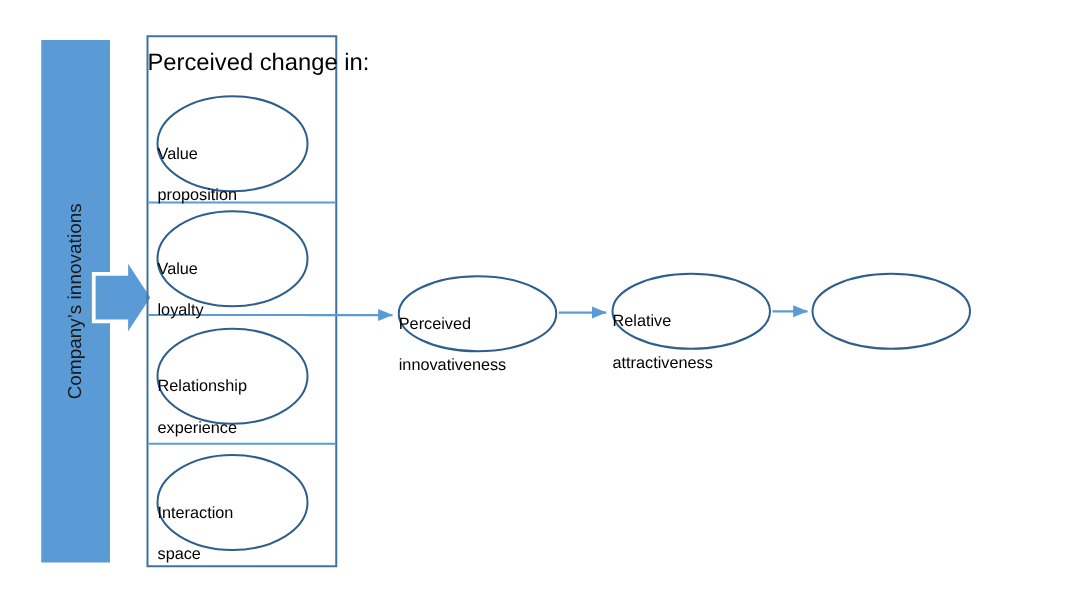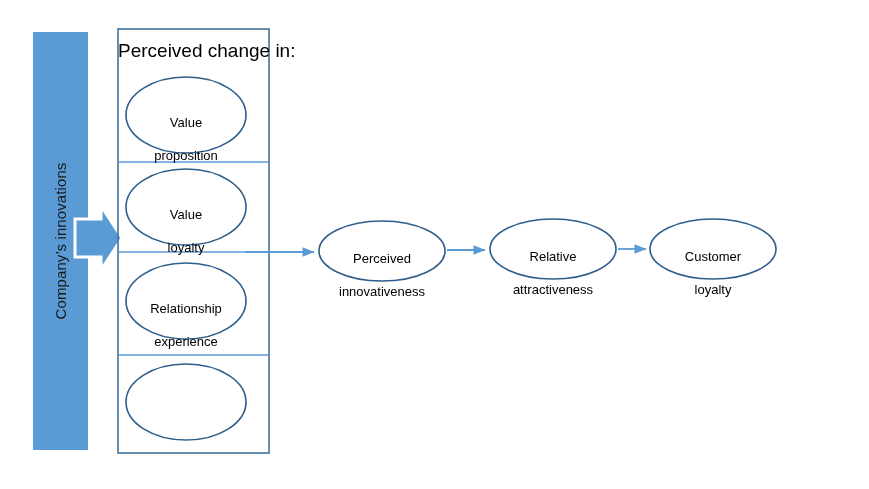--- a/index.html
+++ b/index.html
@@ -21,21 +21,21 @@
   }
   #diagram-svg {
     position: absolute;
     left: 0;
     top: 0;
     width: 869px;
     height: 489px;
   }
   .node-label {
     position: absolute;
-    text-align: center;
+    text-align: left;
     line-height: 1.28;
     font-size: 13px;
     color: #000000;
     pointer-events: none;
     white-space: pre-line;
   }
   
   #source-band-label {
     position: absolute;
     left: 33px;
@@ -120,29 +120,29 @@
   <div class="node-label" style="left:126px; top:190px; width:120px;">
     <span class="ell-txt">Value</span><br>
     <span class="ell-txt">loyalty</span>
   </div>
 
   <div class="node-label" style="left:126px; top:284px; width:120px;">
     <span class="ell-txt">Relationship</span><br>
     <span class="ell-txt">experience</span>
   </div>
 
+  <div class="node-label" style="left:126px; top:385px; width:120px;">
+    <span class="ell-txt">Interaction</span><br>
+    <span class="ell-txt">space</span>
+  </div>
 
   <div class="node-label" style="left:490px; top:232px; width:126px;">
     <span class="ell-txt">Relative</span><br>
     <span class="ell-txt">attractiveness</span>
   </div>
 
   <div class="node-label" style="left:319px; top:234px; width:126px;">
     <span class="ell-txt">Perceived</span><br>
     <span class="ell-txt">innovativeness</span>
   </div>
 
-  <div class="node-label" style="left:650px; top:232px; width:126px;">
-    <span class="ell-txt">Customer</span><br>
-    <span class="ell-txt">loyalty</span>
-  </div>
 
 </div>
 
 </body></html>

